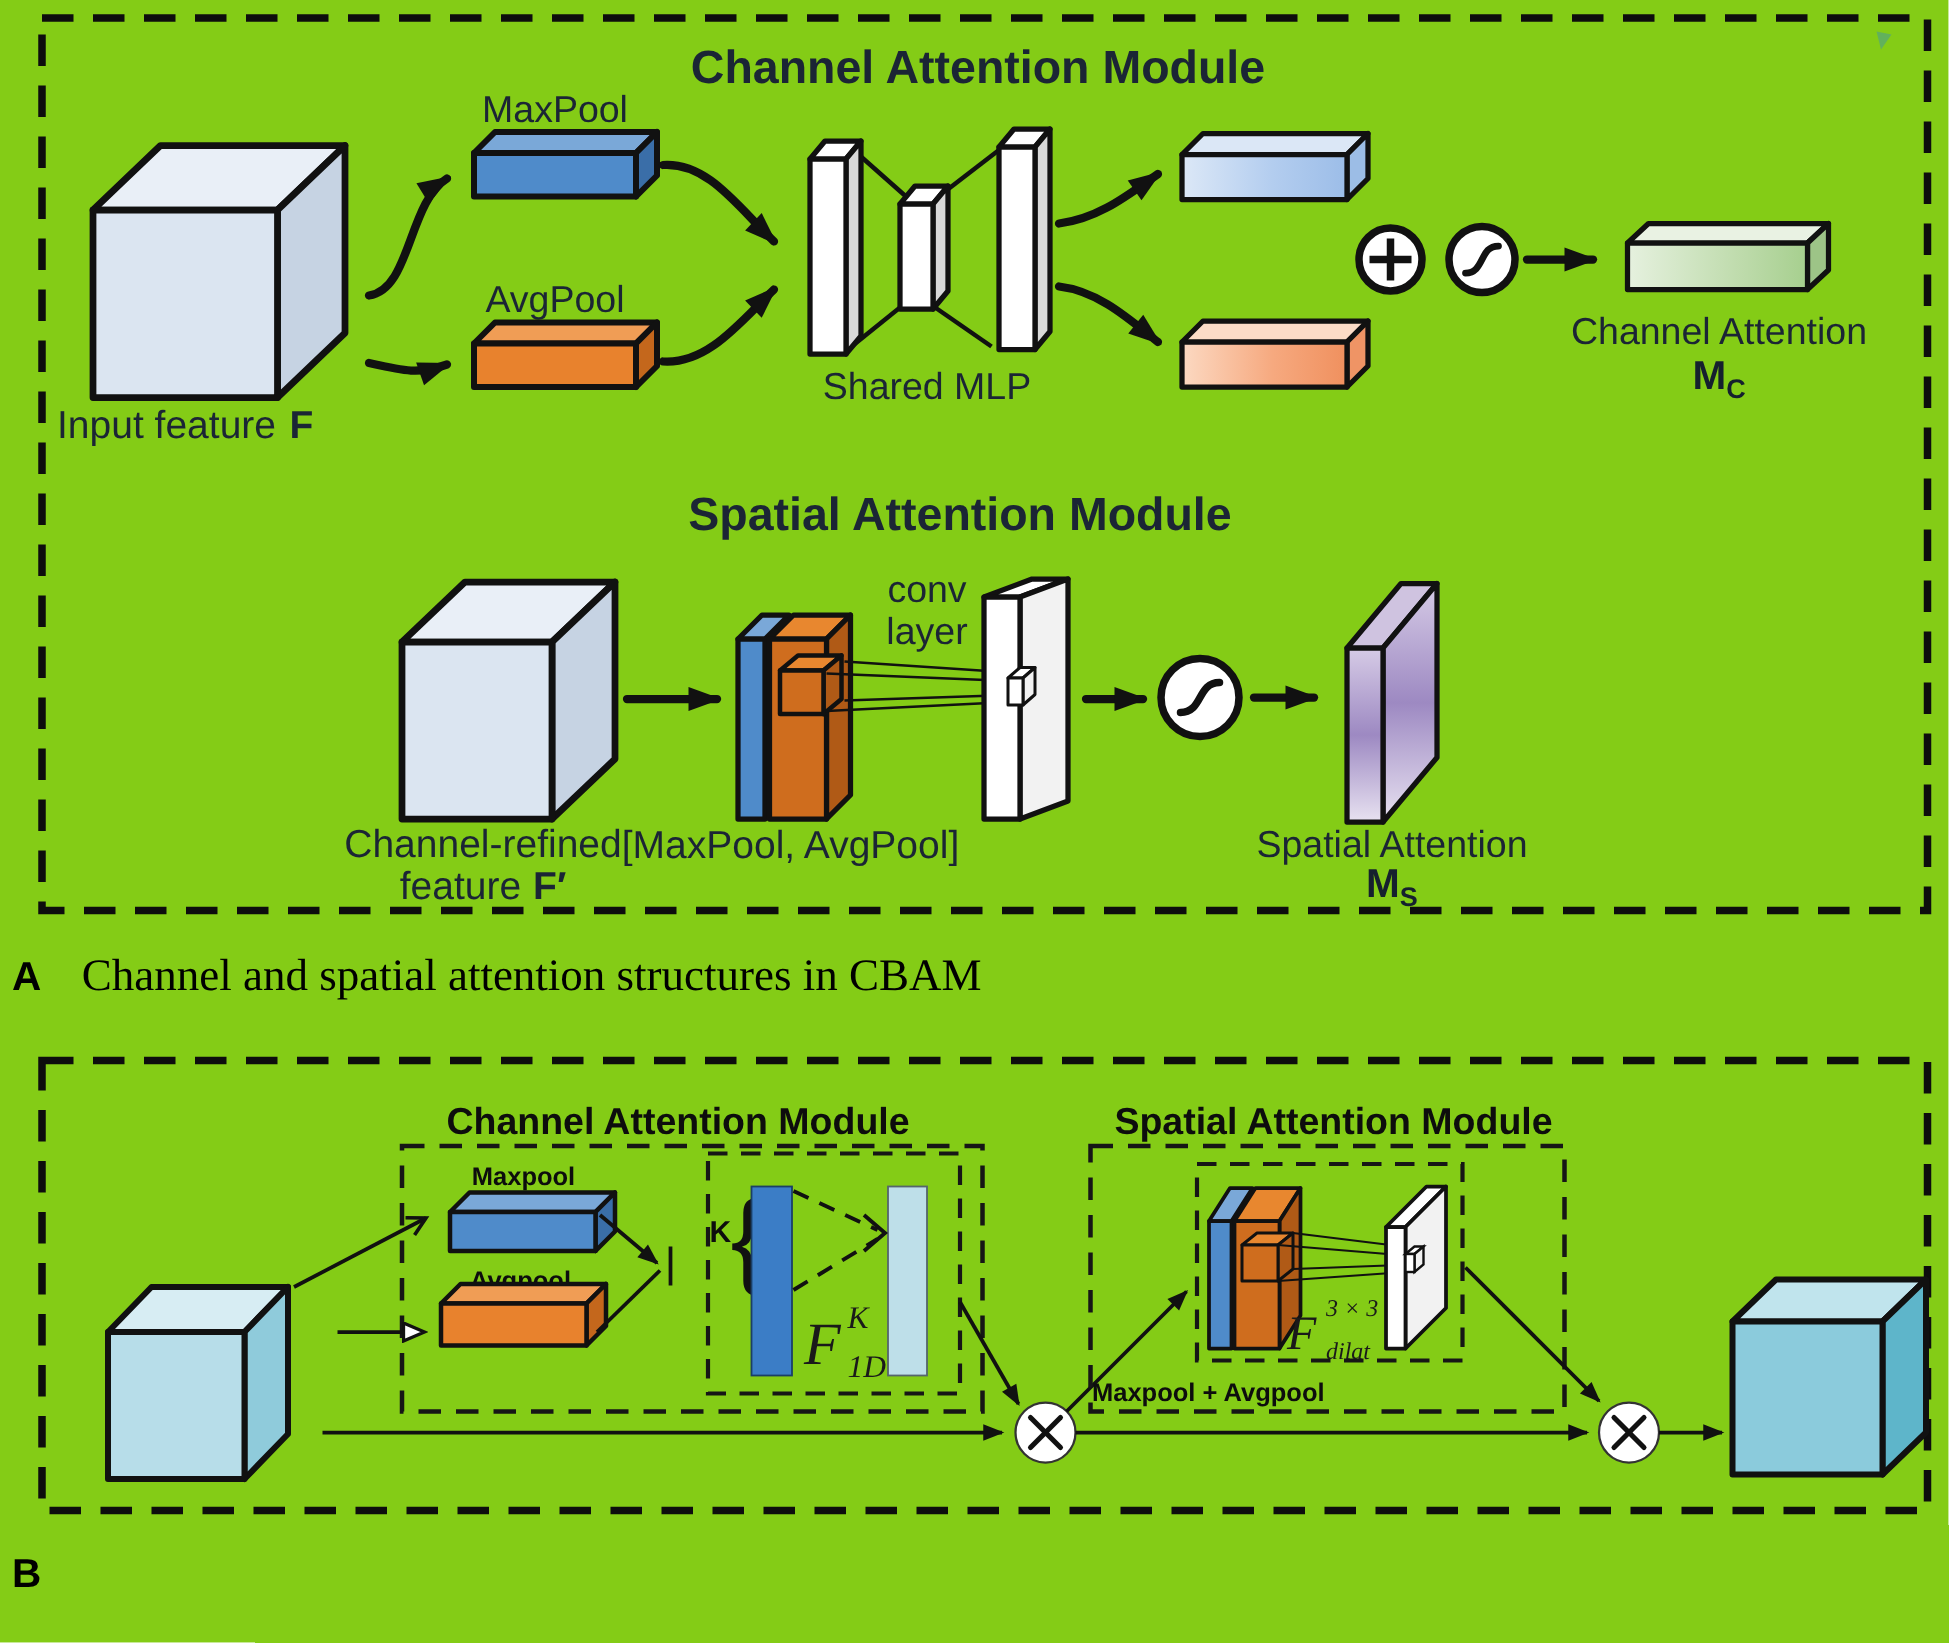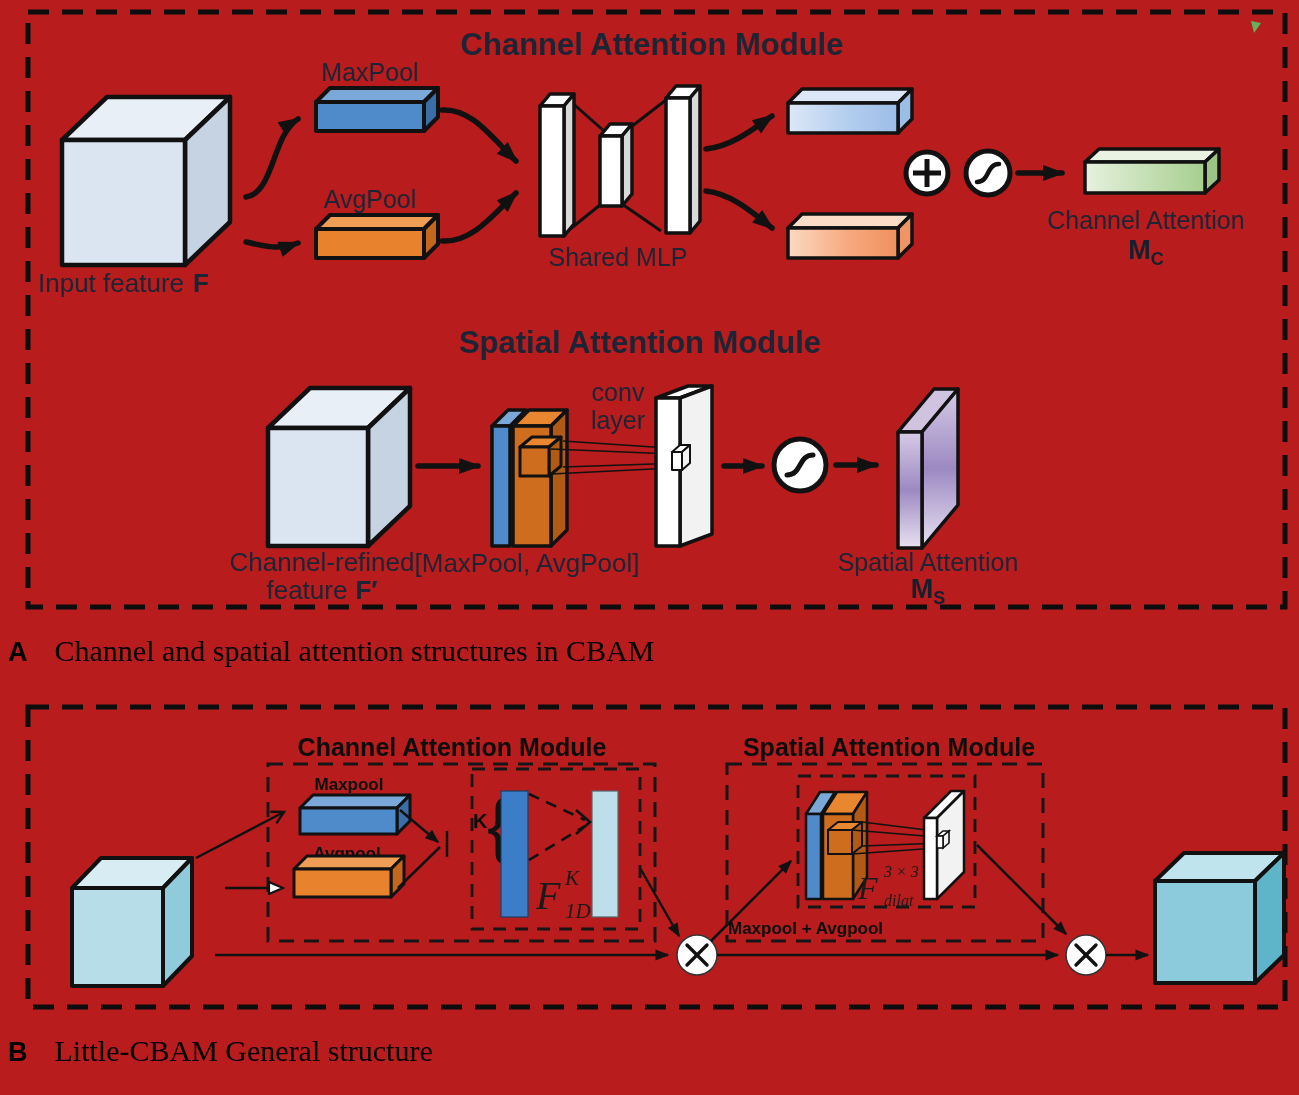--- a/index.html
+++ b/index.html
@@ -1,16 +1,16 @@
 <!DOCTYPE html>
 <html><head>
 <meta charset="utf-8">
 <style>
   html,body{margin:0;padding:0;background:#fff;}
-  #stage{position:relative;width:1299px;height:1095px;background:#b91c1c;overflow:hidden;
+  #stage{position:relative;width:1299px;height:1095px;background:#84cc16;overflow:hidden;
          font-family:"Liberation Sans",sans-serif;}
   svg{position:absolute;left:0;display:block;}
   #svgA{top:0;}
   #svgB{top:690px;}
   
   .s45{stroke:#111;stroke-width:4.5;stroke-linejoin:round;}
   .s4{stroke:#111;stroke-width:4;stroke-linejoin:round;}
   .s35{stroke:#111;stroke-width:3.5;stroke-linejoin:round;}
   .s3{stroke:#111;stroke-width:3;stroke-linejoin:round;}
   .s25{stroke:#111;stroke-width:2.5;stroke-linejoin:round;}
@@ -335,16 +335,15 @@
 
   <g>
     <polygon class="s4" points="1155,881 1184,853 1284,853 1255,881" fill="#c0e4ed"></polygon>
     <polygon class="s4" points="1255,881 1284,853 1284,955 1255,983" fill="#5eb5ca"></polygon>
     <rect class="s4" x="1155" y="881" width="100" height="102" fill="#8bcbdc"></rect>
   </g>
 </svg>
 
 <div id="captionB" class="caption">
   <span class="cap-tag">B</span>
-  <span class="cap-text">Little-CBAM General structure</span>
 </div>
 
 </div>
 
 </body></html>

